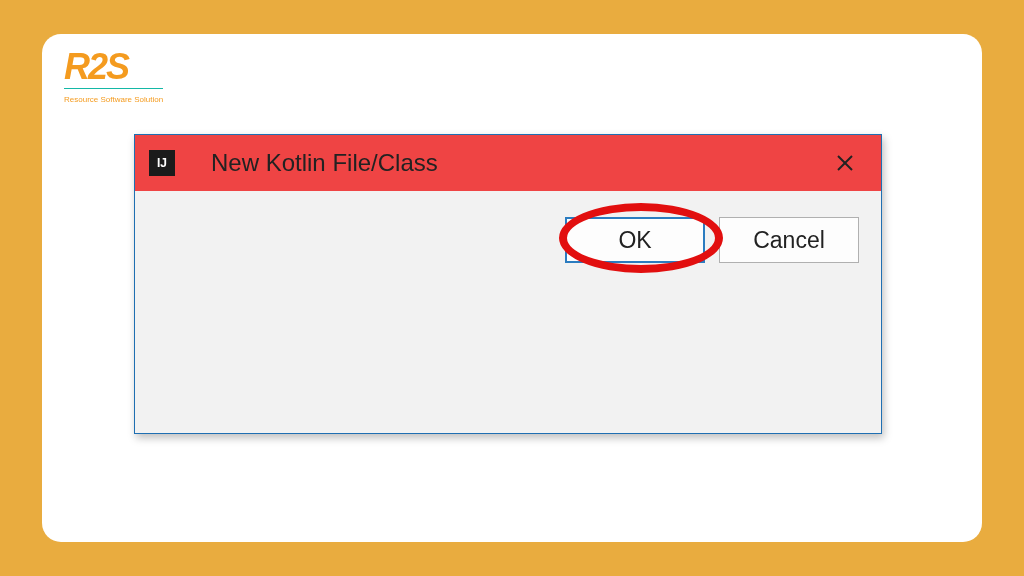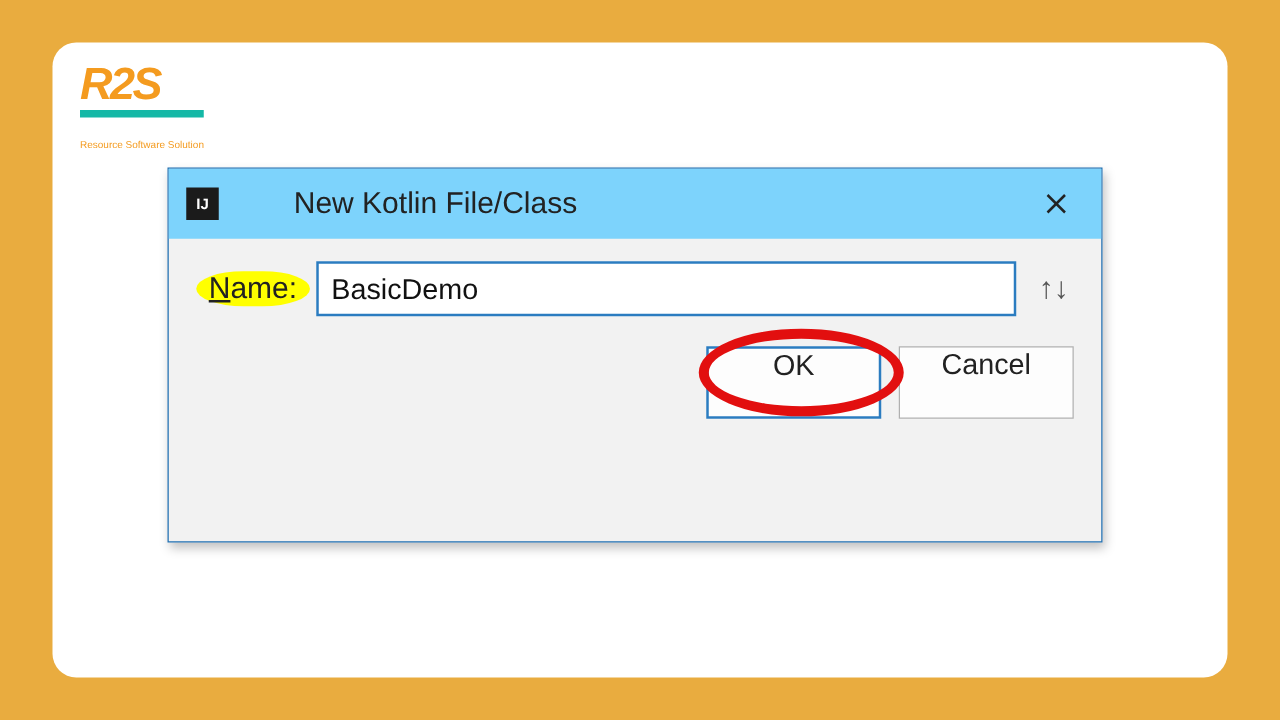--- a/index.html
+++ b/index.html
@@ -28,43 +28,42 @@
     font-size: 36px;
     font-style: italic;
     letter-spacing: -2px;
   }
   .logo-sub {
     position: absolute;
     left: 22px;
     top: 54px;
     color: #f49b1f;
     font-size: 8px;
-    border-top: 6px solid #14b8a6;
-    padding-top: 17px;
+    border-top: 1px solid #14b8a6;
+    padding-top: 6px;
   }
 
   .dialog {
     position: absolute;
     left: 92px;
     top: 100px;
     width: 748px;
     height: 300px;
     background: #f2f2f2;
     border: 1px solid #1f6fb2;
     box-shadow: 2px 4px 8px rgba(0,0,0,0.25);
   }
   .titlebar {
     height: 56px;
-    background: #7dd3fc;
+    background: #ef4444;
     display: flex;
     align-items: center;
     padding: 0 14px;
     font-size: 24px;
     color: #222;
-    gap: 24px;
   }
   .title-icon {
     width: 26px;
     height: 26px;
     background: #1b1b1b;
     color: #fff;
     font-size: 12px;
     font-weight: 700;
     display: flex;
     align-items: center;
@@ -172,27 +171,27 @@
 
   .button-row {
     display: flex;
     justify-content: flex-end;
     gap: 14px;
     padding: 8px 22px 0 0;
     position: relative;
   }
   .btn {
     width: 140px;
-    height: 58px;
+    height: 46px;
     border: 1px solid #b0b0b0;
     background: #fdfdfd;
     font-size: 23px;
     color: #222;
     display: flex;
-    align-items: flex-start;
+    align-items: center;
     justify-content: center;
   }
   .btn-default {
     border: 2px solid #2b7cc0;
   }
 
   .red-circle {
     position: absolute;
     width: 164px;
     height: 70px;
@@ -223,27 +222,20 @@
       <div class="close-btn">
         <svg width="20" height="20" viewBox="0 0 20 20">
           <line x1="3" y1="3" x2="17" y2="17" stroke="#222" stroke-width="2"></line>
           <line x1="17" y1="3" x2="3" y2="17" stroke="#222" stroke-width="2"></line>
         </svg>
       </div>
     </div>
 
     <div class="body">
 
-      <div class="row">
-        <div class="label">
-          <span class="name-label-wrap"><span class="mnemonic">N</span>ame:</span>
-        </div>
-        <input class="name-input" type="text" value="BasicDemo" style="">
-        <div class="sort-icon">↑↓</div>
-      </div>
 
 
     </div>
 
     <div class="button-row">
       <div class="red-circle"></div>
       <button class="btn btn-default">
         <span>OK</span>
       </button>
       <button class="btn">

